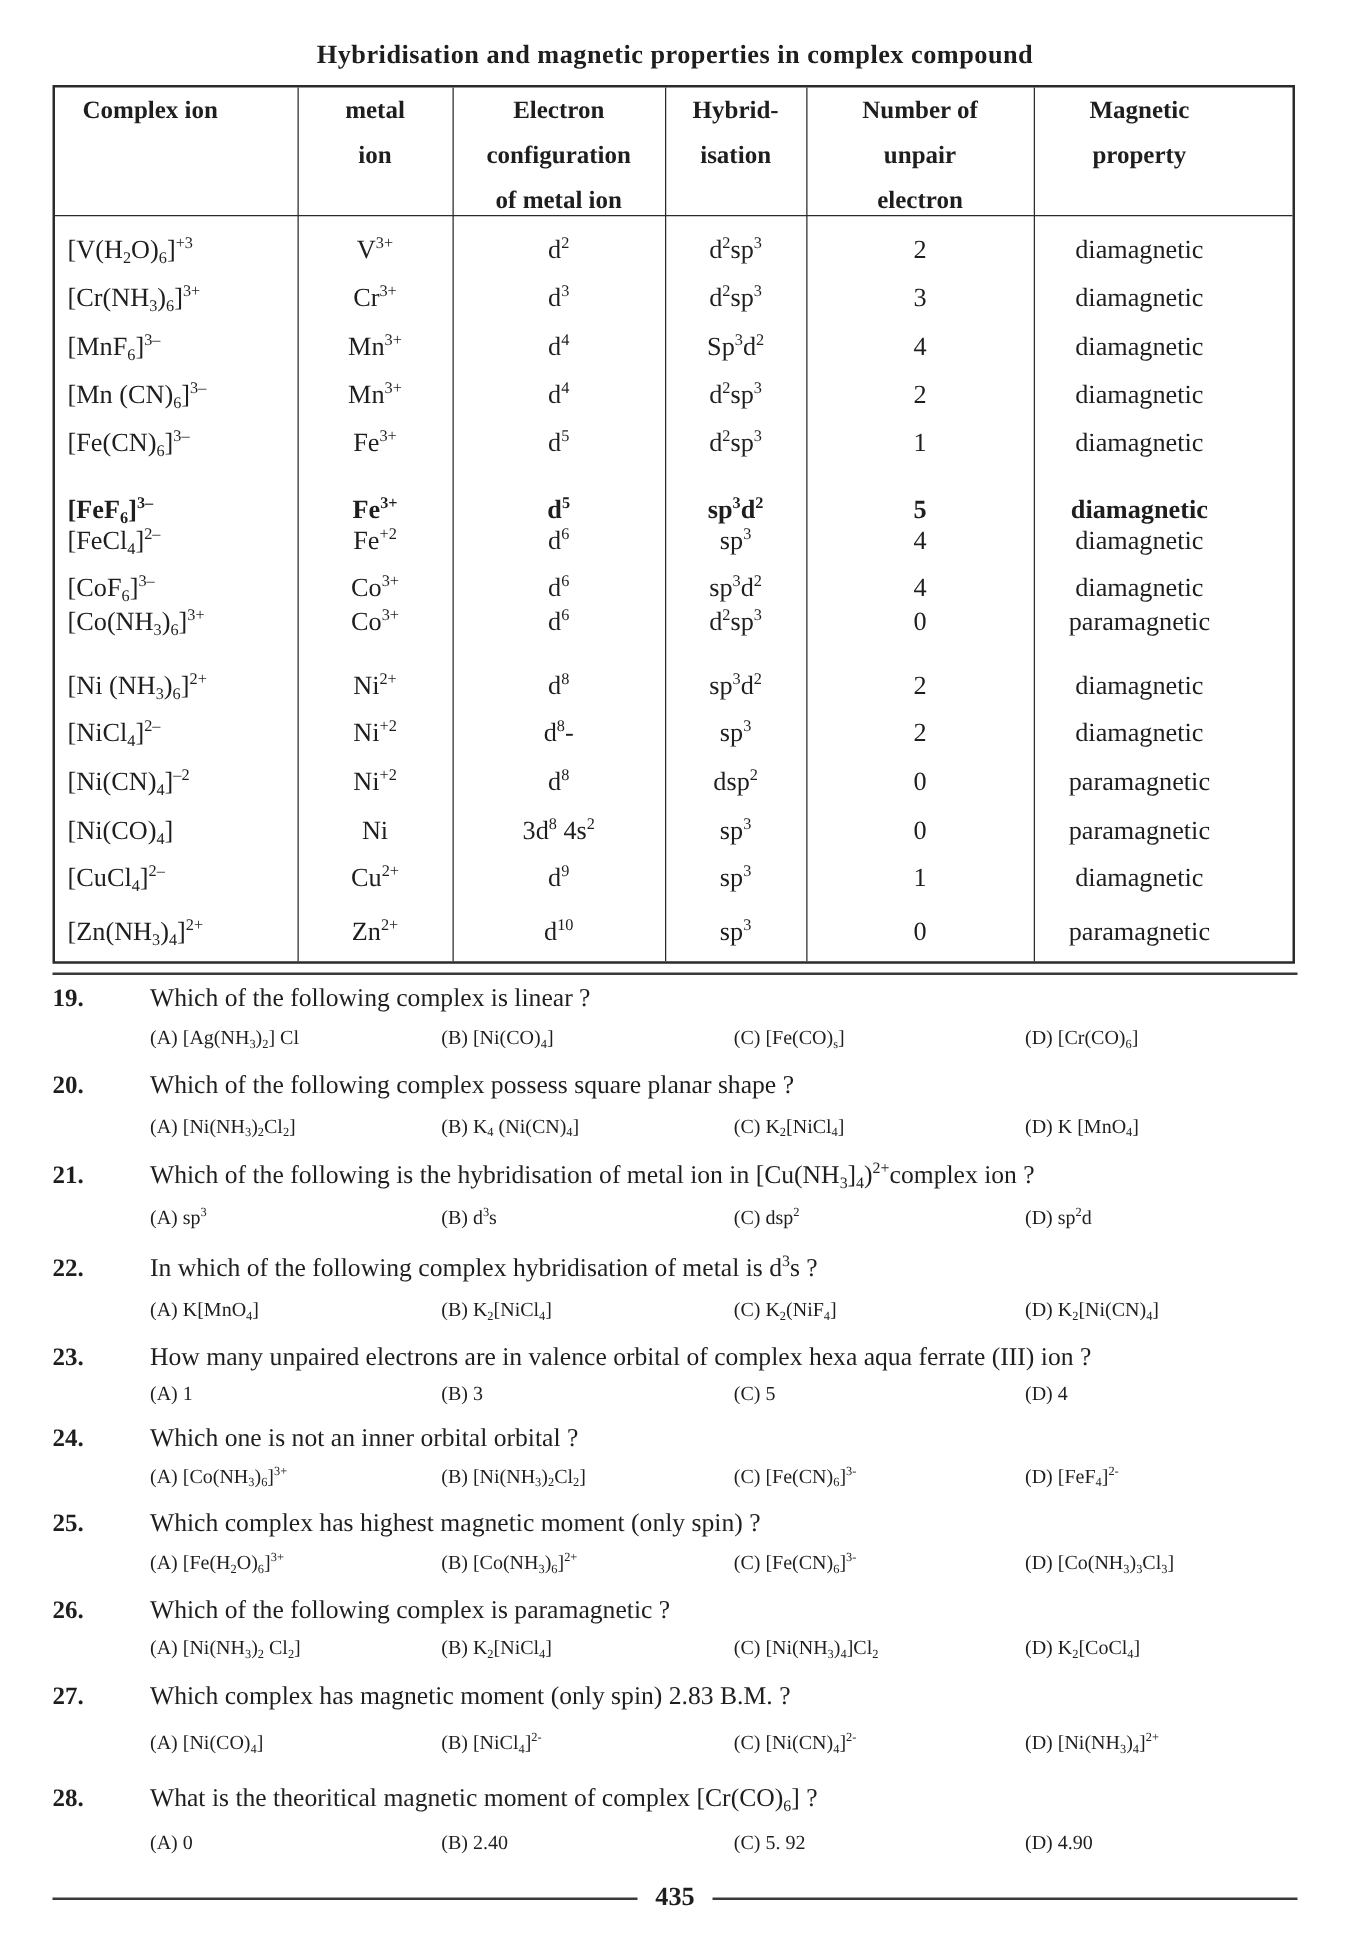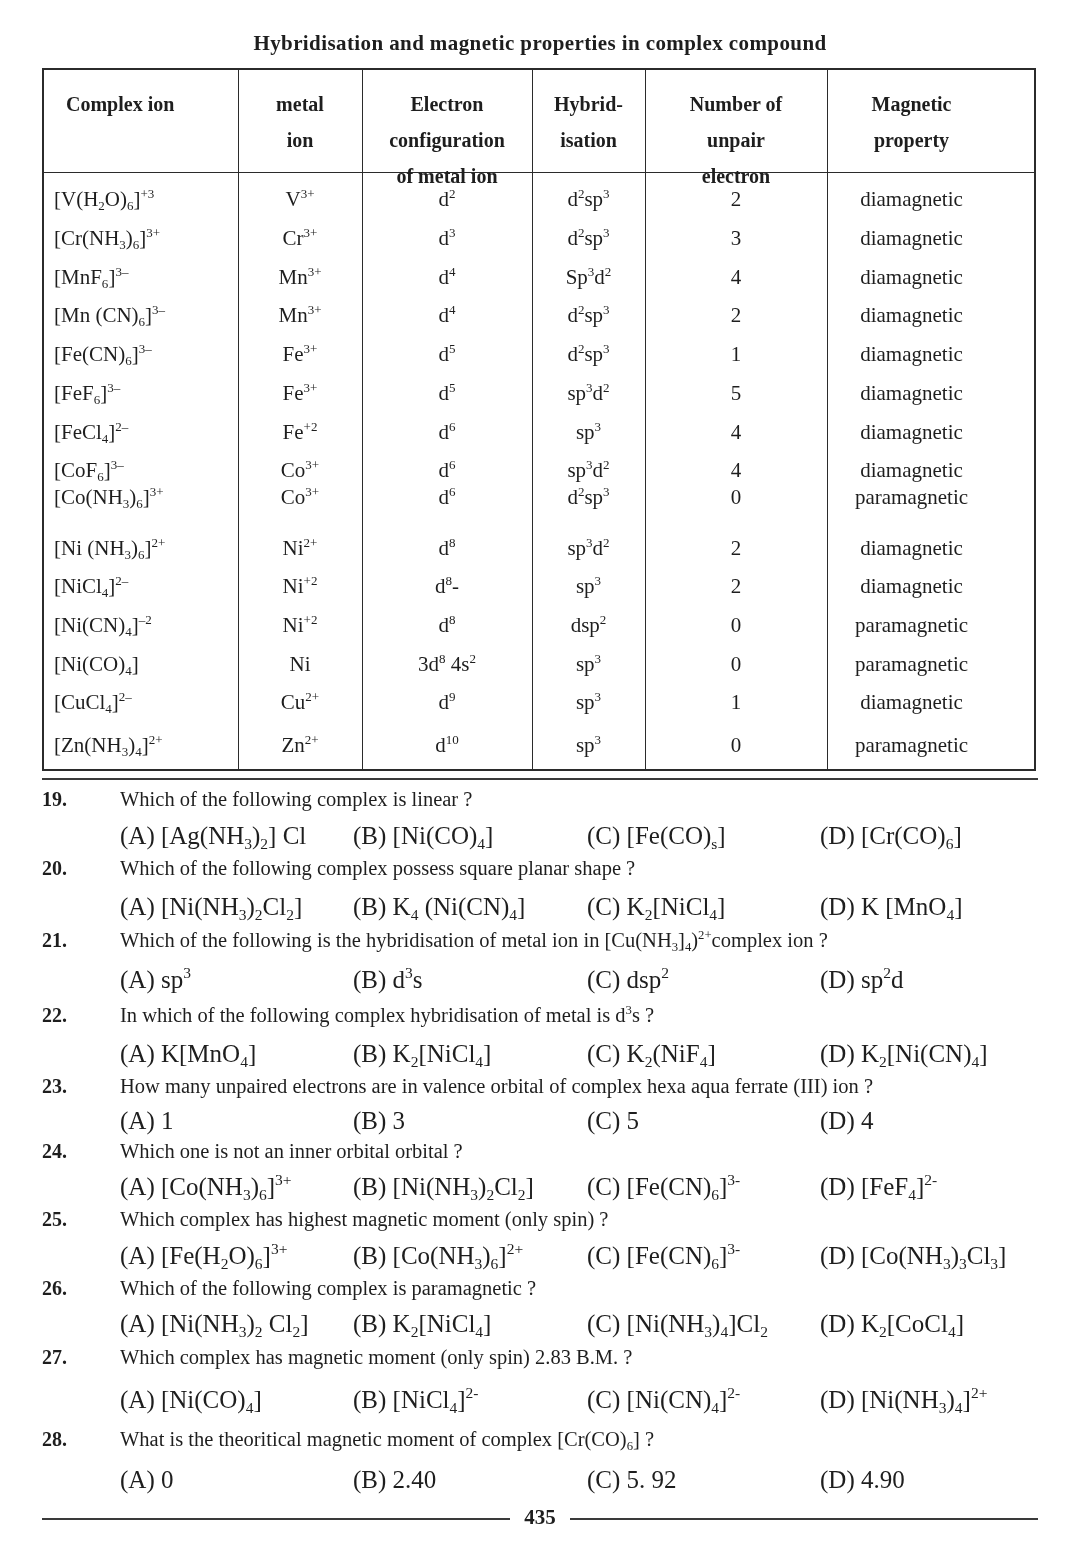--- a/index.html
+++ b/index.html
@@ -18,37 +18,37 @@
 
   
   .table-wrap {
     position: absolute; left: 42px; top: 68px; width: 994px; height: 703px;
     border: 2px solid #2b2b2b; box-sizing: border-box;
   }
   .col-line { position: absolute; top: 0; bottom: 0; width: 0; border-left: 1.6px solid #2b2b2b; }
   .head-line { position: absolute; left: 0; right: 0; top: 102px; height: 0; border-top: 1.8px solid #2b2b2b; }
   .hcell {
     position: absolute; top: 0; text-align: center; font-weight: bold; font-size: 20px;
-    line-height: 36px; padding-top: 16px;
+    line-height: 36px; padding-top: 0px;
   }
   .row { position: absolute; left: 0; right: 0; height: 38px; font-size: 21px; }
   .cell { position: absolute; top: 0; line-height: 38px; white-space: nowrap; }
   .c0 { left: 10px; }
   .c1 { left: 194px; width: 124px; text-align: center; }
   .c2 { left: 318px; width: 170px; text-align: center; }
   .c3 { left: 488px; width: 113px; text-align: center; }
   .c4 { left: 601px; width: 182px; text-align: center; }
   .c5 { left: 783px; width: 169px; text-align: center; }
 
   .double-rule { position: absolute; left: 42px; width: 996px; top: 778px; height: 0; border-top: 2px solid #3a3a3a; }
 
   
   .q-num { position: absolute; left: 42px; font-weight: bold; font-size: 20px; }
   .q-text { position: absolute; left: 120px; font-size: 20.5px; white-space: nowrap; }
-  .opt { position: absolute; font-size: 25px; white-space: nowrap; }
+  .opt { position: absolute; font-size: 16px; white-space: nowrap; }
   .oA { left: 120px; } .oB { left: 353px; } .oC { left: 587px; } .oD { left: 820px; }
 
   .footer-line-l { position: absolute; left: 42px; width: 468px; top: 1518px; border-top: 2px solid #3a3a3a; }
   .footer-line-r { position: absolute; left: 570px; width: 468px; top: 1518px; border-top: 2px solid #3a3a3a; }
   .page-number { position: absolute; left: 510px; width: 60px; text-align: center; top: 1505px; font-weight: bold; font-size: 21px; }
 </style>
 </head>
 <body>
 
 <div class="page-title">Hybridisation and magnetic properties in complex compound</div>
@@ -122,21 +122,21 @@
         <div class="cell c5">diamagnetic</div>
       </div>
       <div class="row" style="top: 265px;">
         <div class="cell c0">[Fe(CN)<sub>6</sub>]<sup>3–</sup></div>
         <div class="cell c1">Fe<sup>3+</sup></div>
         <div class="cell c2">d<sup>5</sup></div>
         <div class="cell c3">d<sup>2</sup>sp<sup>3</sup></div>
         <div class="cell c4">1</div>
         <div class="cell c5">diamagnetic</div>
       </div>
-      <div class="row" style="top: 304px;">
+      <div class="row" style="top: 318px; font-weight: bold;">
         <div class="cell c0">[FeF<sub>6</sub>]<sup>3–</sup></div>
         <div class="cell c1">Fe<sup>3+</sup></div>
         <div class="cell c2">d<sup>5</sup></div>
         <div class="cell c3">sp<sup>3</sup>d<sup>2</sup></div>
         <div class="cell c4">5</div>
         <div class="cell c5">diamagnetic</div>
       </div>
       <div class="row" style="top: 343px;">
         <div class="cell c0">[FeCl<sub>4</sub>]<sup>2–</sup></div>
         <div class="cell c1">Fe<sup>+2</sup></div>

